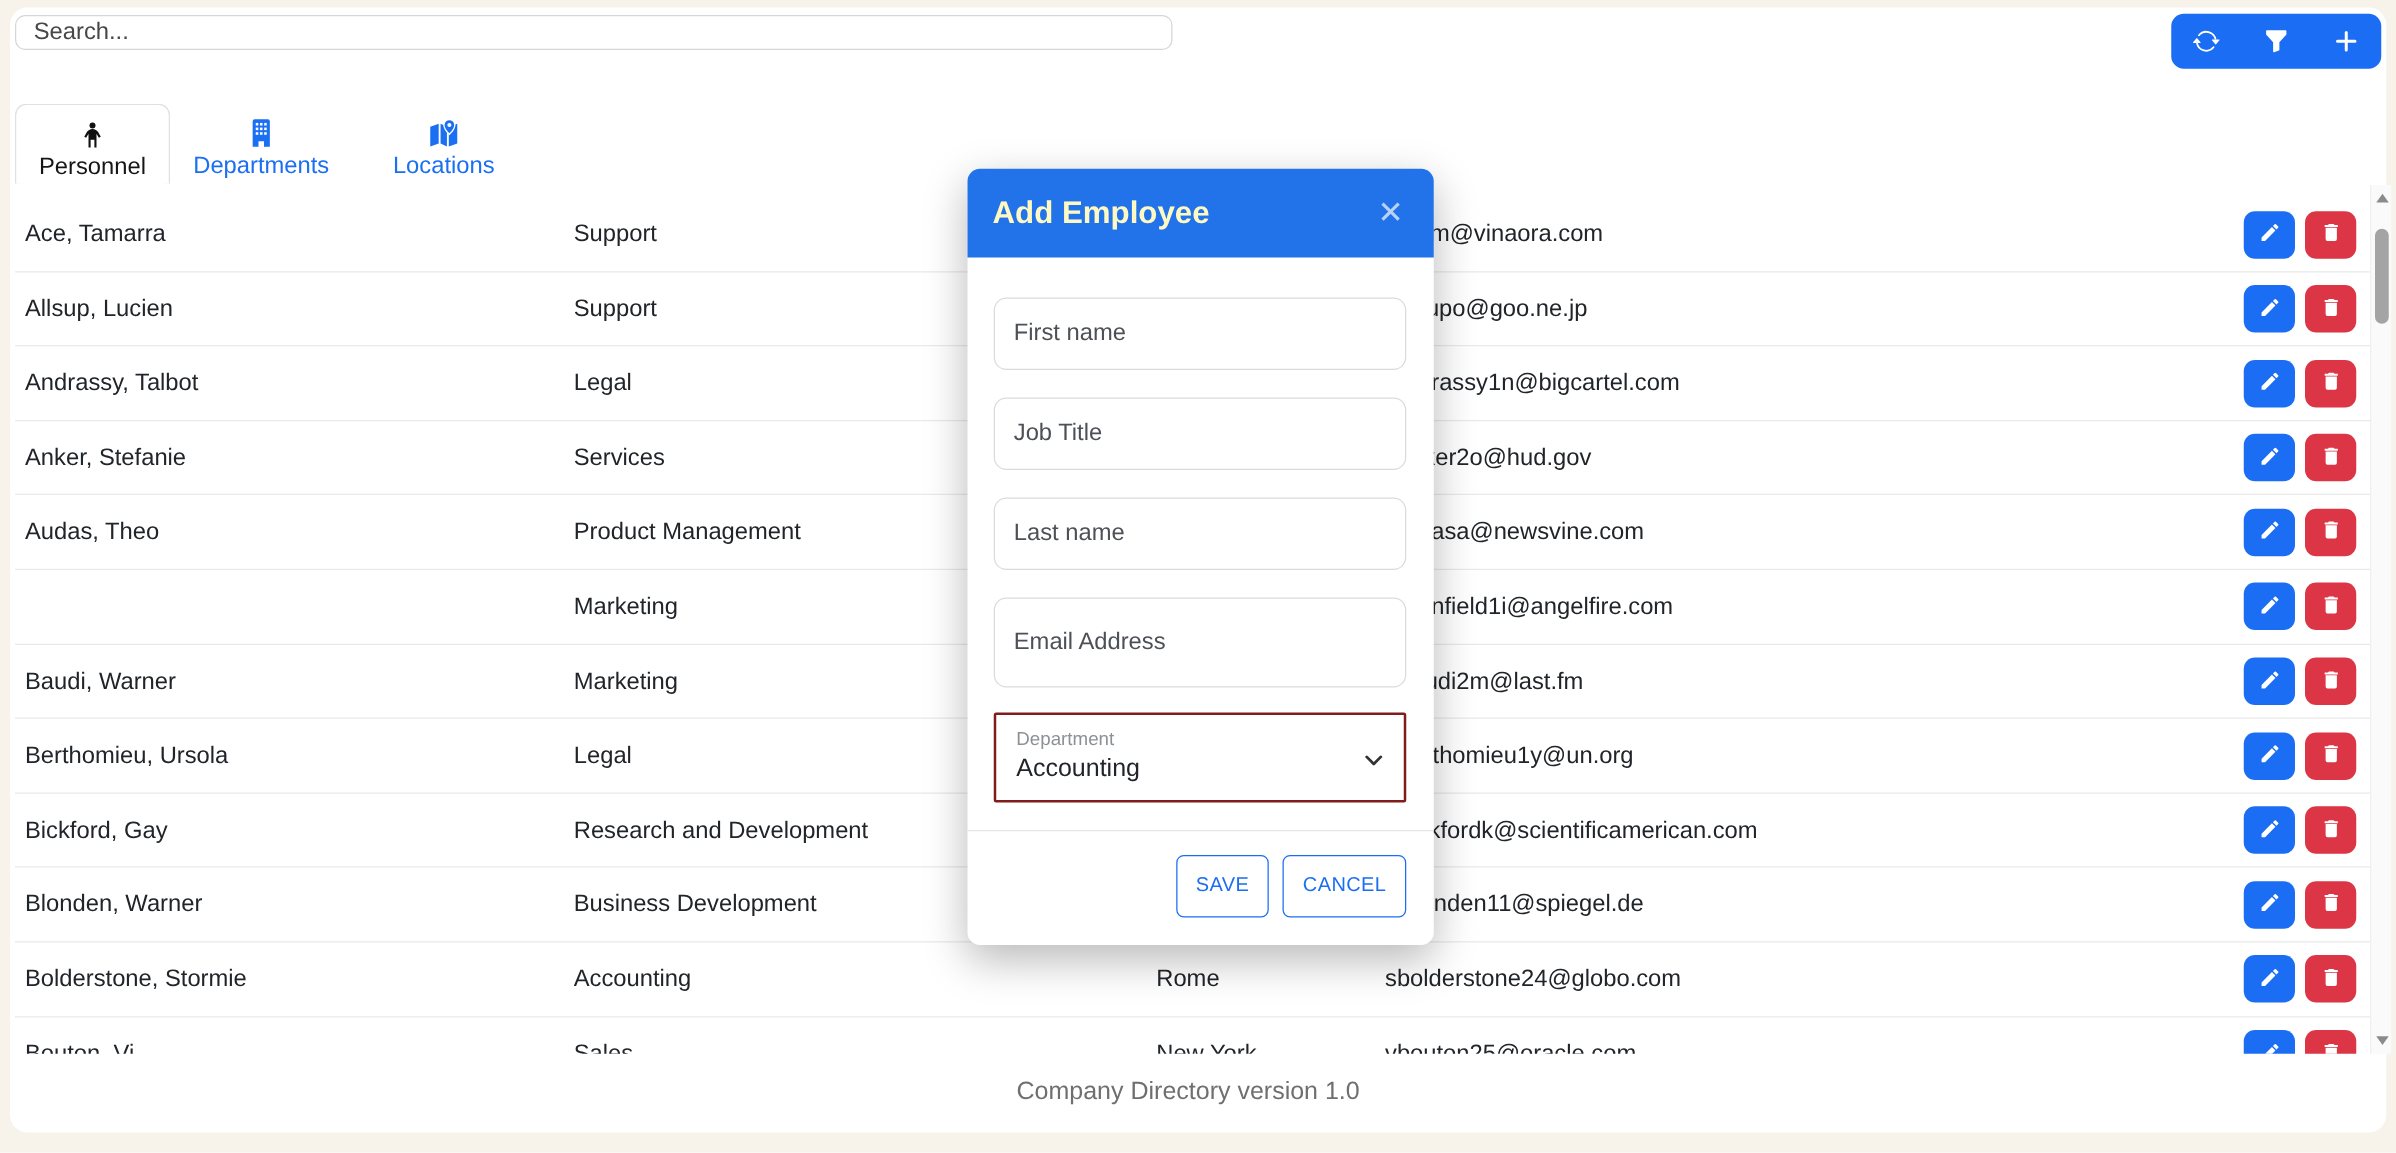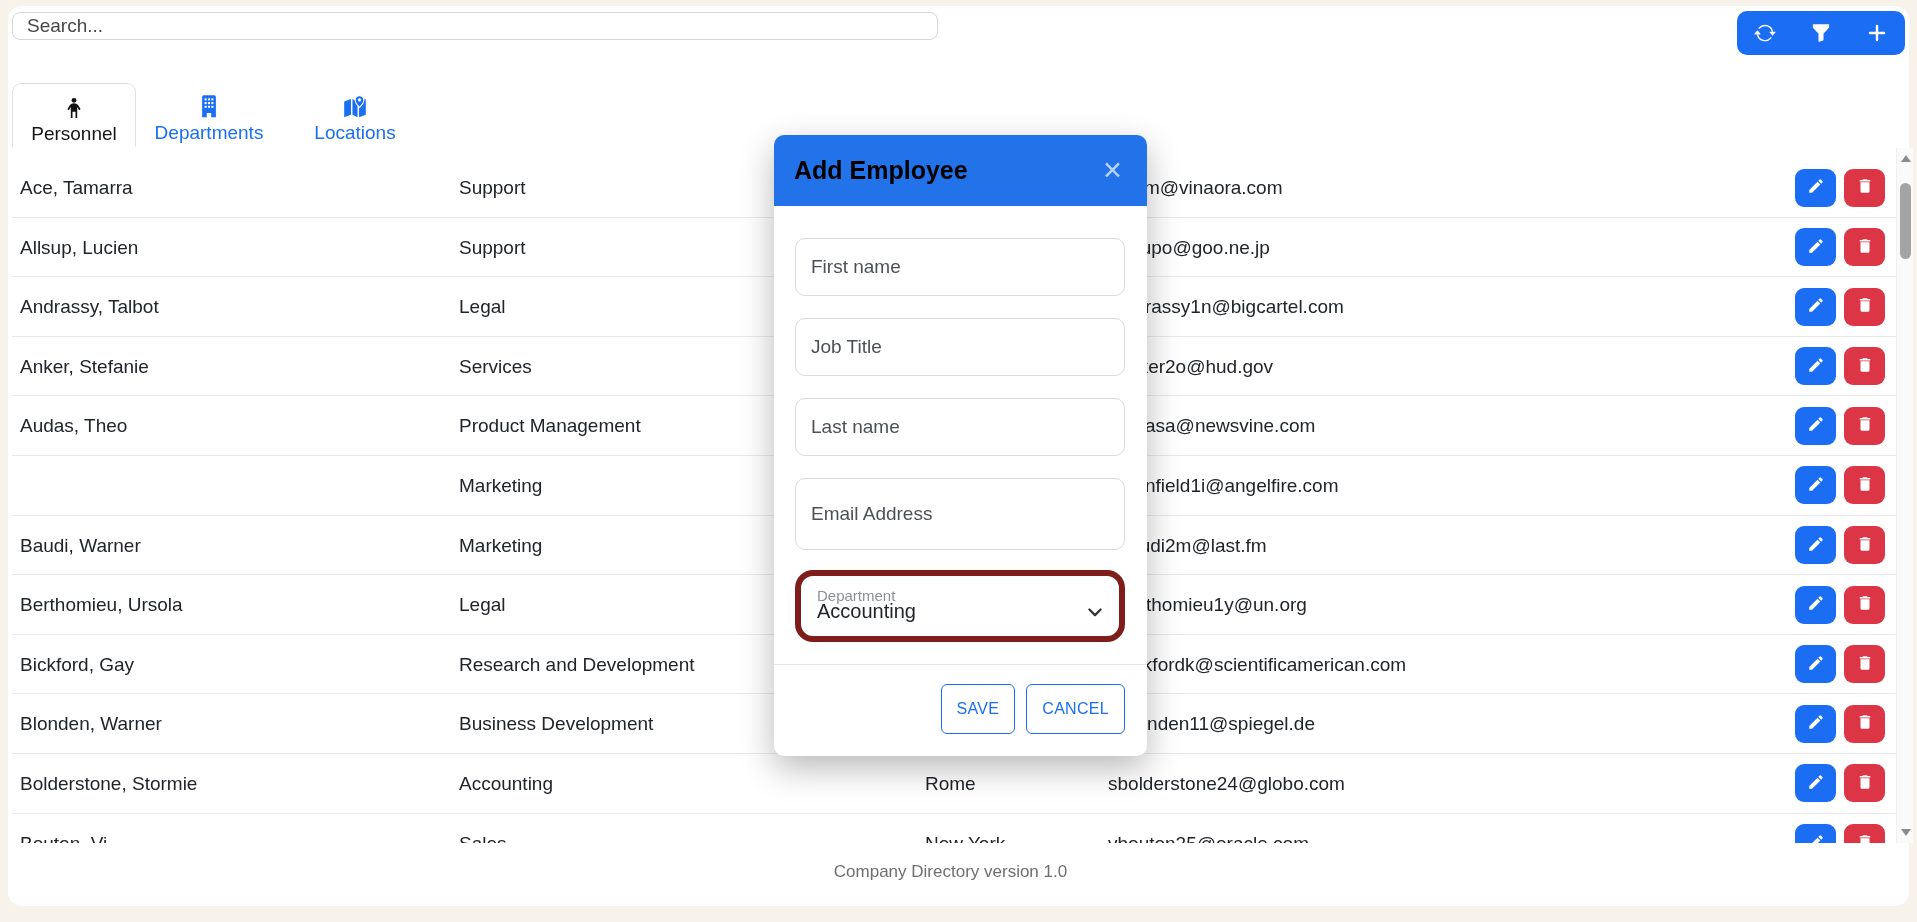--- a/index.html
+++ b/index.html
@@ -43,35 +43,35 @@
 
   
   .scrollbar{position:absolute;left:1896px;top:148px;width:17px;height:695px;background:#fafafa;border-left:1px solid #f0f0f0;box-sizing:border-box;}
   .sb-arrow{position:absolute;left:0;width:17px;height:17px;display:flex;align-items:center;justify-content:center;cursor:pointer;}
   .sb-up{top:2px;} .sb-down{bottom:2px;}
   .tri-up{width:0;height:0;border-left:5px solid transparent;border-right:5px solid transparent;border-bottom:7px solid #8b8b8b;}
   .tri-down{width:0;height:0;border-left:5px solid transparent;border-right:5px solid transparent;border-top:7px solid #8b8b8b;}
   .sb-thumb{position:absolute;left:3px;top:35px;width:11px;height:76px;background:#a4a4a4;border-radius:6px;cursor:pointer;}
 
   
-  .app-footer{position:absolute;left:0;top:862px;width:1901px;text-align:center;font-size:17px;color:#6f6f6f;}
+  .app-footer{position:absolute;left:0;top:862px;width:1901px;text-align:center;font-size:20px;color:#6f6f6f;}
 
   
   .modal{position:absolute;left:774px;top:135px;width:373px;background:#fff;border-radius:10px;
     box-shadow:0 12px 34px rgba(0,0,0,.28);z-index:10;}
   .modal-header{height:71px;background:#2273ea;border-radius:10px 10px 0 0;display:flex;align-items:center;
     padding:0 20px;box-sizing:border-box;}
-  .modal-title{color:#000000;font-size:25px;font-weight:bold;flex:1;}
+  .modal-title{color:#fef9c3;font-size:25px;font-weight:bold;flex:1;}
   .modal-close{color:rgba(255,255,255,.68);font-size:25px;line-height:25px;cursor:pointer;padding:2px 4px;}
   .modal-body{padding:32px 22px 0 21px;}
   .m-input{display:block;width:330px;height:58px;box-sizing:border-box;margin-bottom:22px;border:1px solid #dbdbdb;
     border-radius:10px;padding:0 15px;font-size:19px;color:#222;outline:none;font-family:inherit;}
   .m-input::placeholder{color:#4d5156;opacity:1;}
   .m-input.email{height:72px;}
-  .m-select{position:relative;width:330px;height:72px;box-sizing:border-box;border:6px solid #7f1d1d;border-radius:18px;
+  .m-select{position:relative;width:330px;height:72px;box-sizing:border-box;border:2px solid #7f1d1d;border-radius:2px;
     margin-top:-2px;cursor:pointer;background:#fff;}
   .m-select .slabel{position:absolute;left:16px;top:11px;font-size:15px;color:#8d9196;}
   .m-select .svalue{position:absolute;left:16px;bottom:13px;font-size:20px;color:#212529;}
   .m-select .chev{position:absolute;right:14px;top:26px;}
   .modal-footer{margin-top:22px;border-top:1px solid #e5e5e5;padding:19px 22px 22px 21px;display:flex;justify-content:flex-end;gap:11px;}
   .obtn{height:50px;box-sizing:border-box;background:#fff;border:1px solid #1b6ef3;color:#1b6ef3;border-radius:6px;
     font-size:16px;padding:0 15px;cursor:pointer;font-family:inherit;letter-spacing:.3px;}
 </style>
 </head>
 <body>

